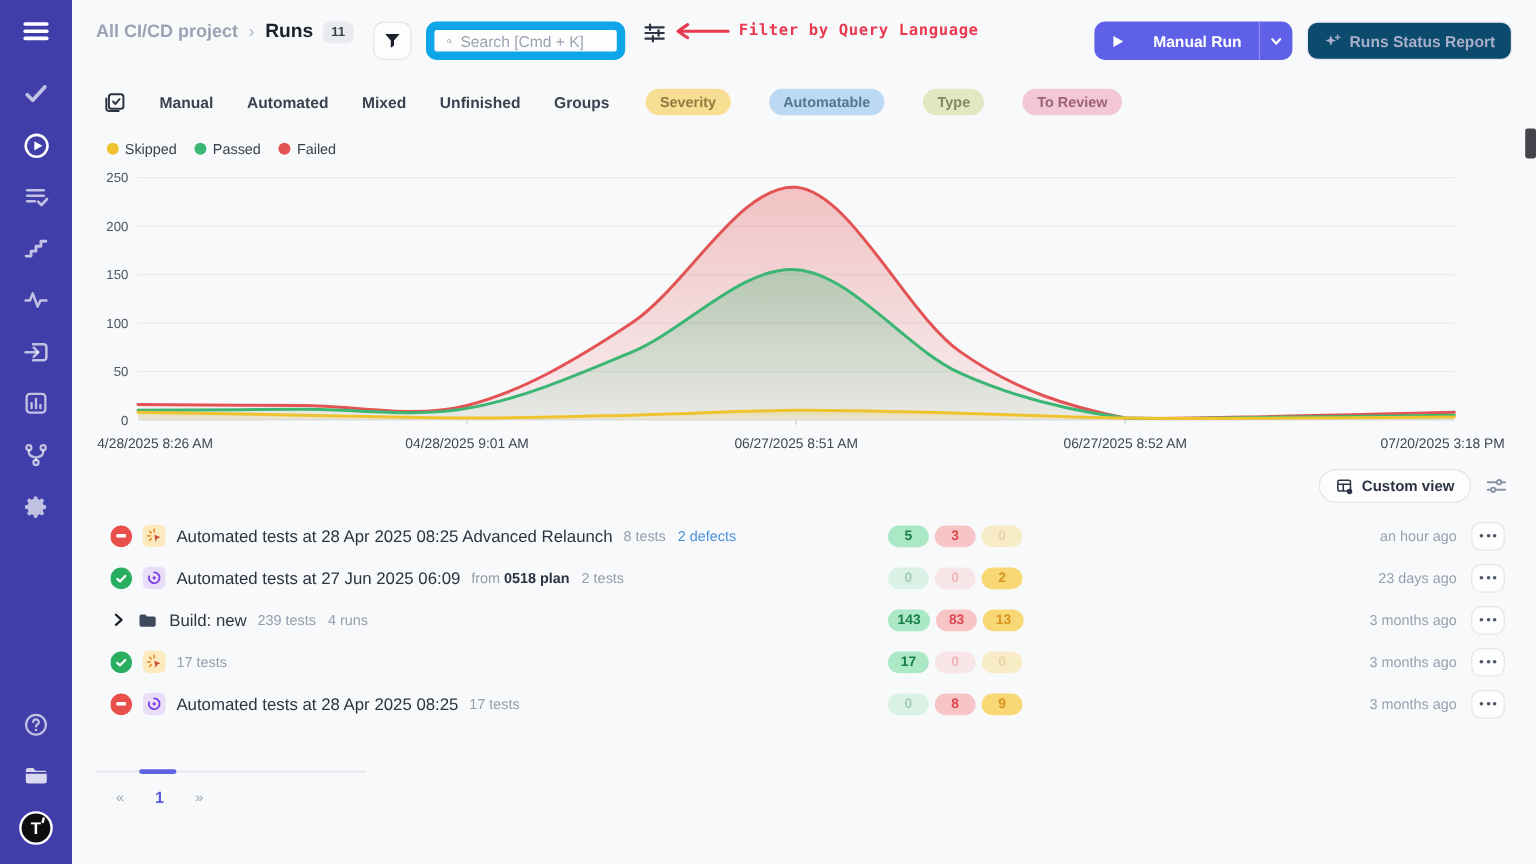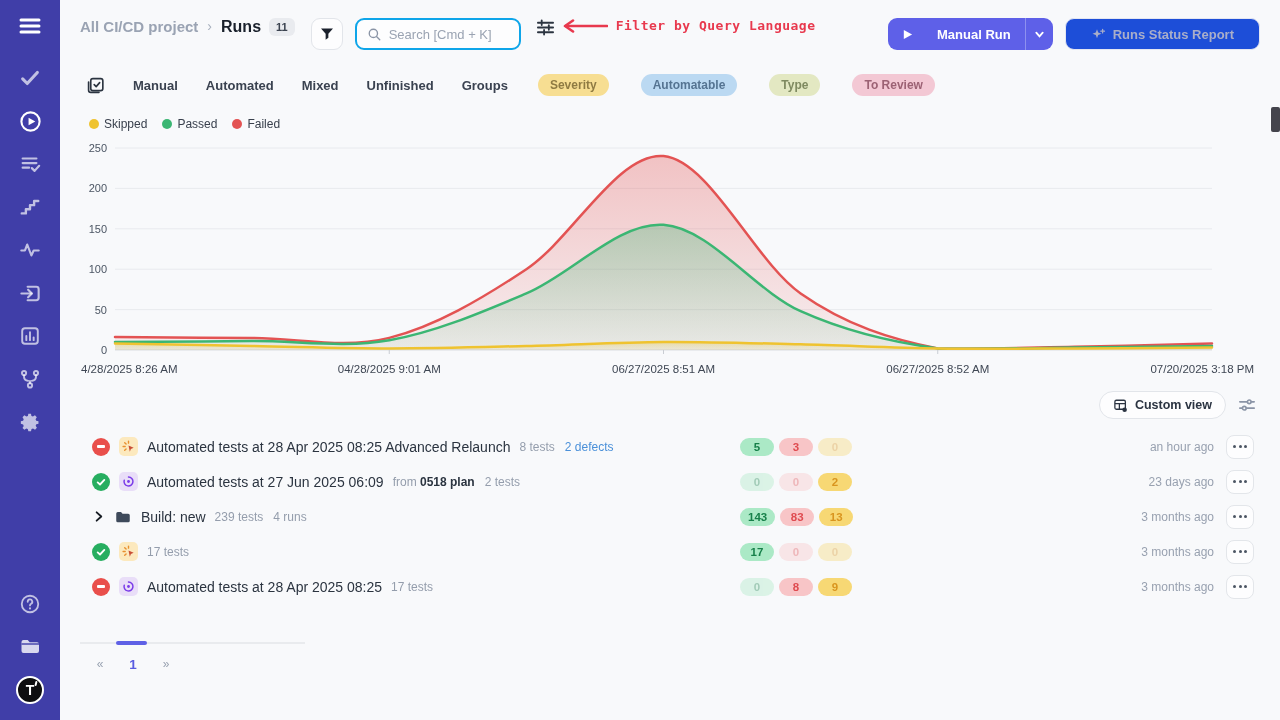--- a/index.html
+++ b/index.html
@@ -26,37 +26,37 @@
 
   .topbar { margin-top:18px; height:34px; display:flex; align-items:flex-start; }
   .crumb-project { font-size:15px; font-weight:700; color:#9AA3B3; }
   .crumb-sep { margin:0 9px; color:#A8B0BE; font-size:14px; }
   .crumb-page { font-size:16px; font-weight:700; color:#19202B; }
   .count-badge { margin-left:8px; background:#E9EBEF; color:#3B4350; font-size:11px; font-weight:700;
                  border-radius:6px; padding:3px 7px; }
   .icon-btn { width:32px; height:32px; border:1px solid #E2E5EA; background:#FDFDFE; border-radius:9px;
               display:flex; align-items:center; justify-content:center; cursor:pointer; }
   .filter-btn { margin-left:16px; }
-  .search-box { margin-left:12px; width:166px; height:32px; border:2px solid #0ea5e9; background:#FDFDFE;
+  .search-box { margin-left:12px; width:166px; height:32px; border:7px solid #0ea5e9; background:#FDFDFE;
                 border-radius:9px; display:flex; align-items:center; padding:0 10px; gap:7px; }
   .search-box input { border:none; outline:none; background:transparent; font-size:13px; color:#333;
                       width:120px; font-family:"Liberation Sans", sans-serif; }
   .search-box input::placeholder { color:#9AA3B2; }
   .ql-icon { margin-left:15px; color:#2B3440; cursor:pointer; display:flex; }
   .annotation { display:flex; align-items:center; margin-left:7px; gap:8px; }
   .annotation .ann-text { font-family:"DejaVu Sans Mono", monospace; font-weight:700; font-size:13px;
                           color:#E8394E; letter-spacing:.5px; white-space:nowrap; }
   .top-actions { margin-left:auto; display:flex; align-items:center; gap:12px; }
   .manual-run { display:flex; height:32px; background:#5E60E8; border-radius:9px; overflow:hidden; cursor:pointer; }
   .manual-run .mr-main { display:flex; align-items:center; gap:24px; padding:0 14px; color:#fff;
                          font-size:13px; font-weight:700; }
   .manual-run .mr-divider { width:1px; background:rgba(255,255,255,.3); }
   .manual-run .mr-caret { width:27px; display:flex; align-items:center; justify-content:center; color:#fff; }
-  .report-btn { height:32px; border:1px solid #E4E6F2; background:#1d4ed8; border-radius:9px; display:flex;
-                align-items:center; gap:7px; padding:0 25px; color:#A9AEC9; font-size:13px; font-weight:700; cursor:pointer; }
+  .report-btn { height:32px; border:1px solid #E4E6F2; background:#0c4a6e; border-radius:9px; display:flex;
+                align-items:center; gap:7px; padding:0 13px; color:#A9AEC9; font-size:13px; font-weight:700; cursor:pointer; }
 
   
   .tabs-row { margin-top:20px; display:flex; align-items:center; height:26px; }
   .select-all { color:#2B3440; cursor:pointer; display:flex; margin-left:6px; }
   .tab { margin-left:28px; font-size:13px; font-weight:600; color:#3A4250; cursor:pointer; }
   .pills { display:flex; gap:32px; margin-left:30px; }
   .pill { font-size:12px; font-weight:600; border-radius:13px; padding:4px 12px; cursor:pointer; white-space:nowrap; }
 
   
   .chart-wrap { margin-top:16px; position:relative; }

